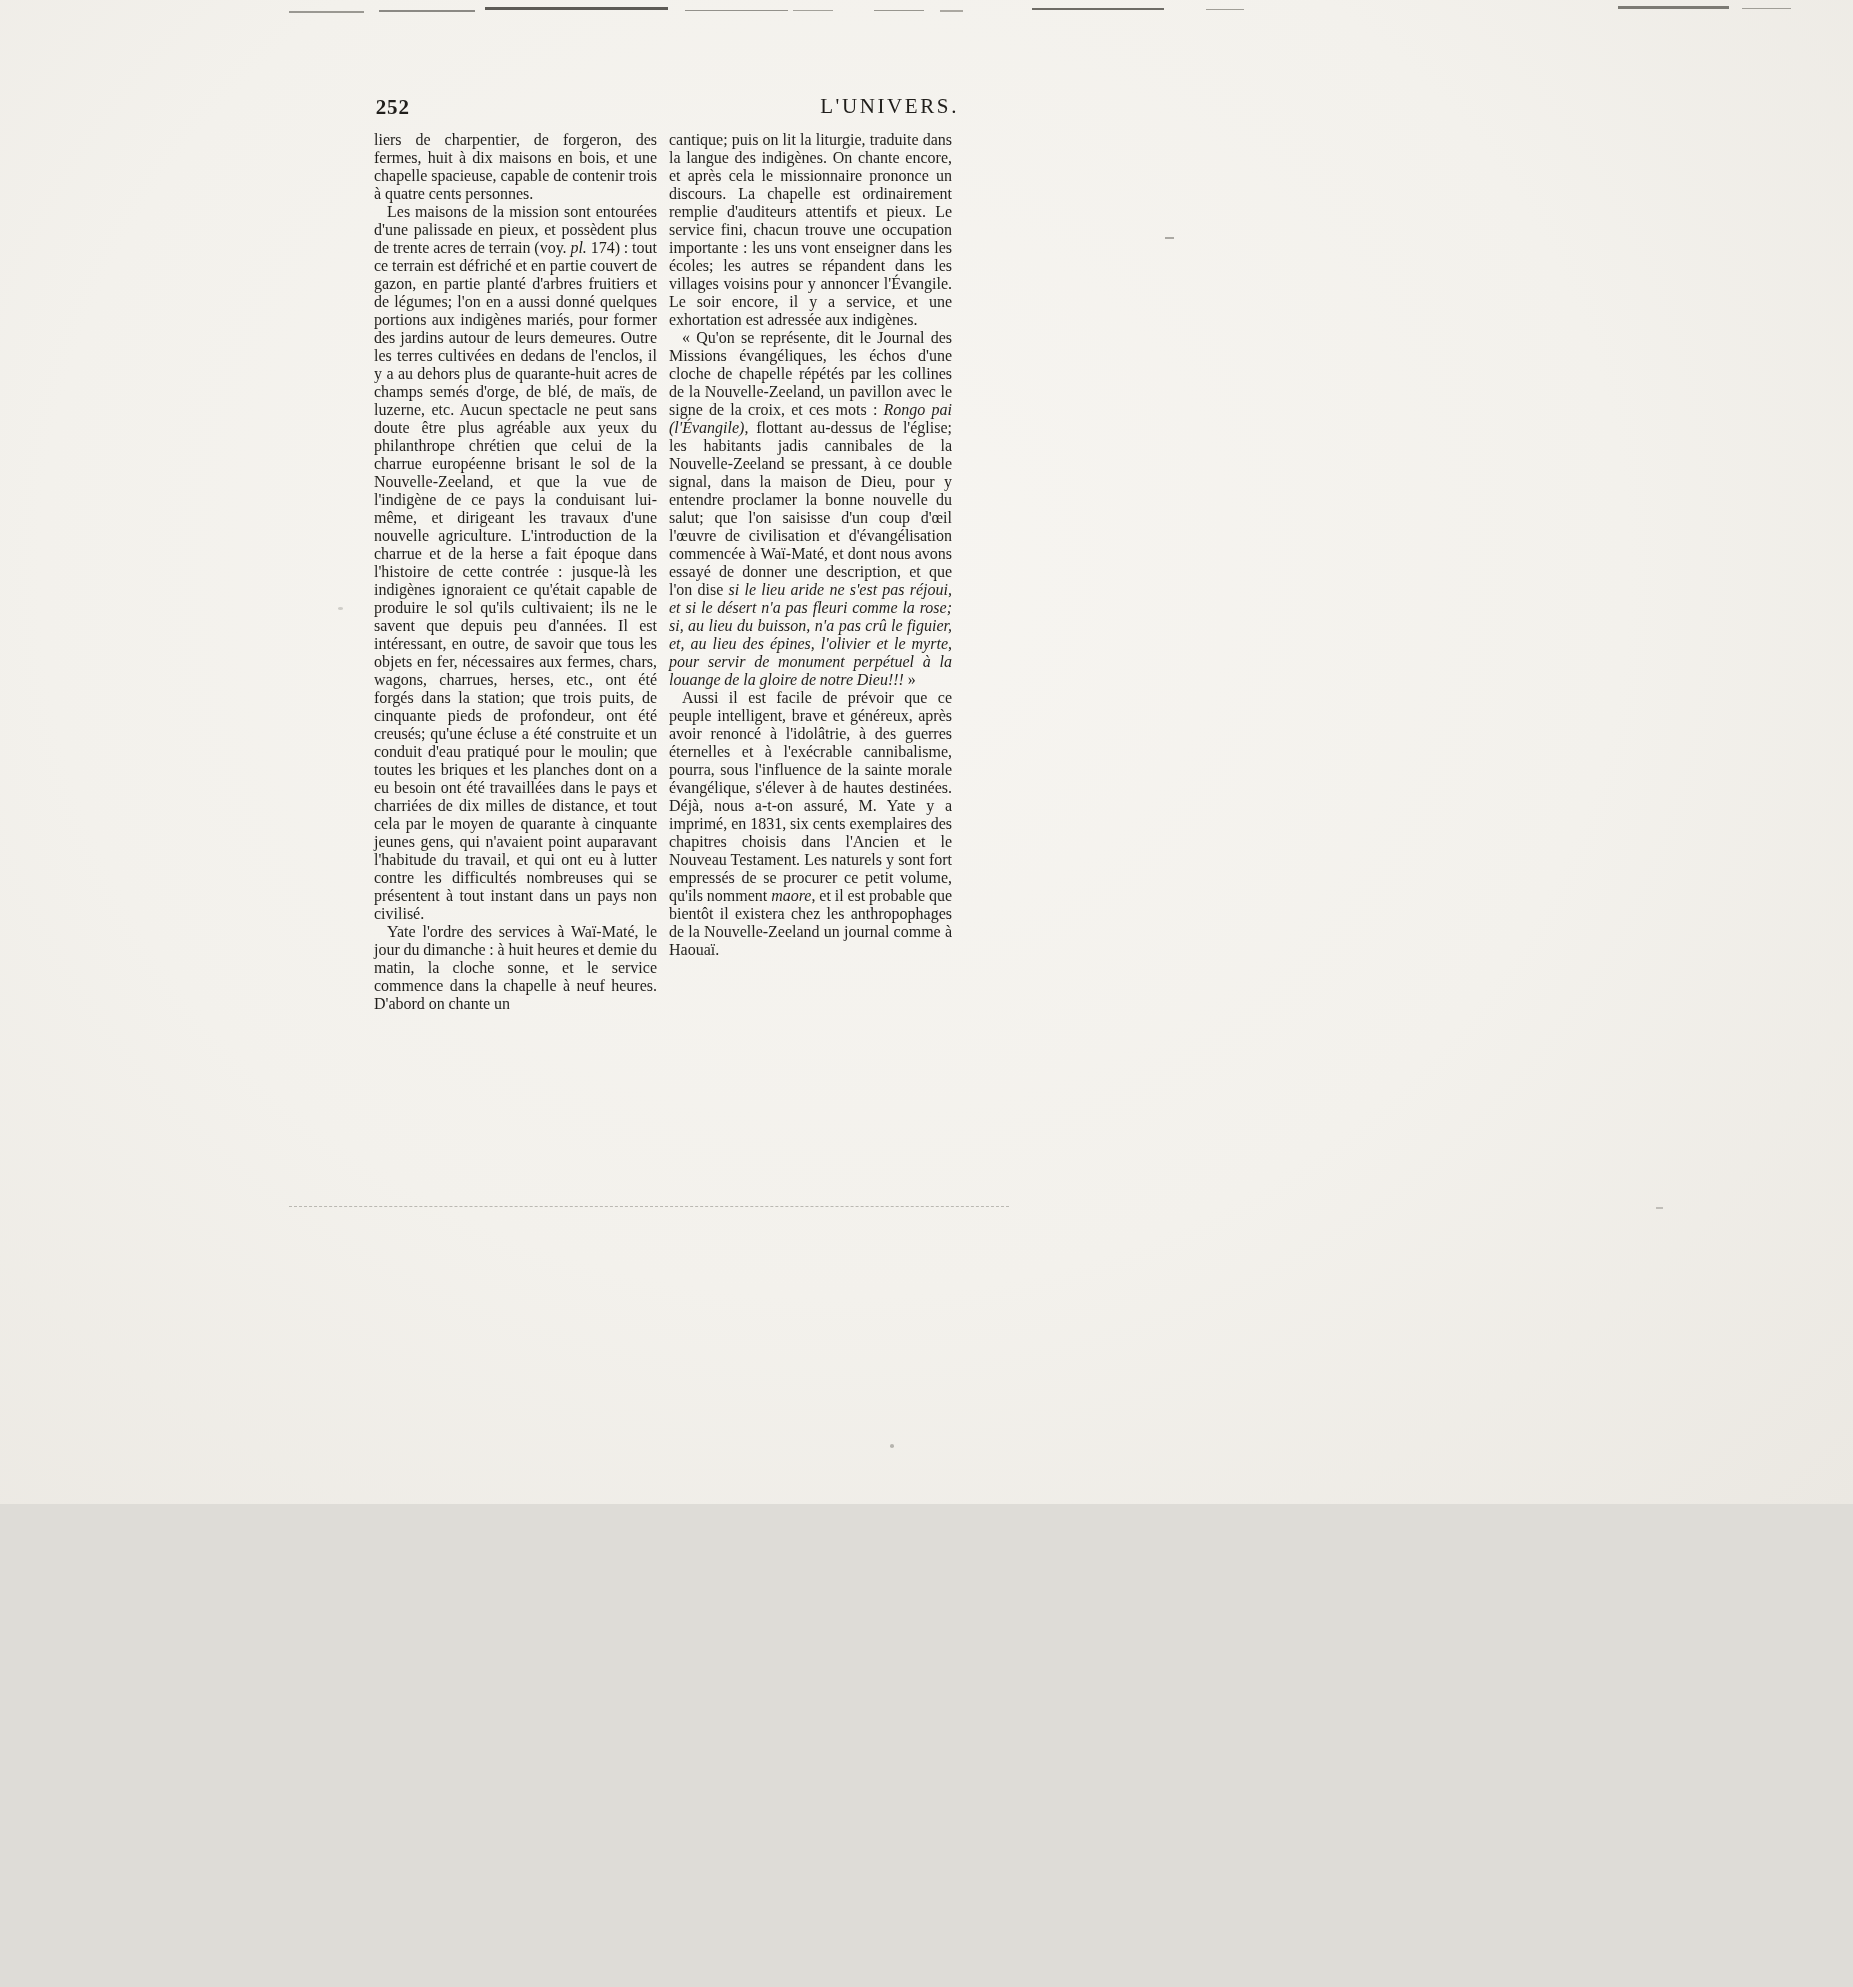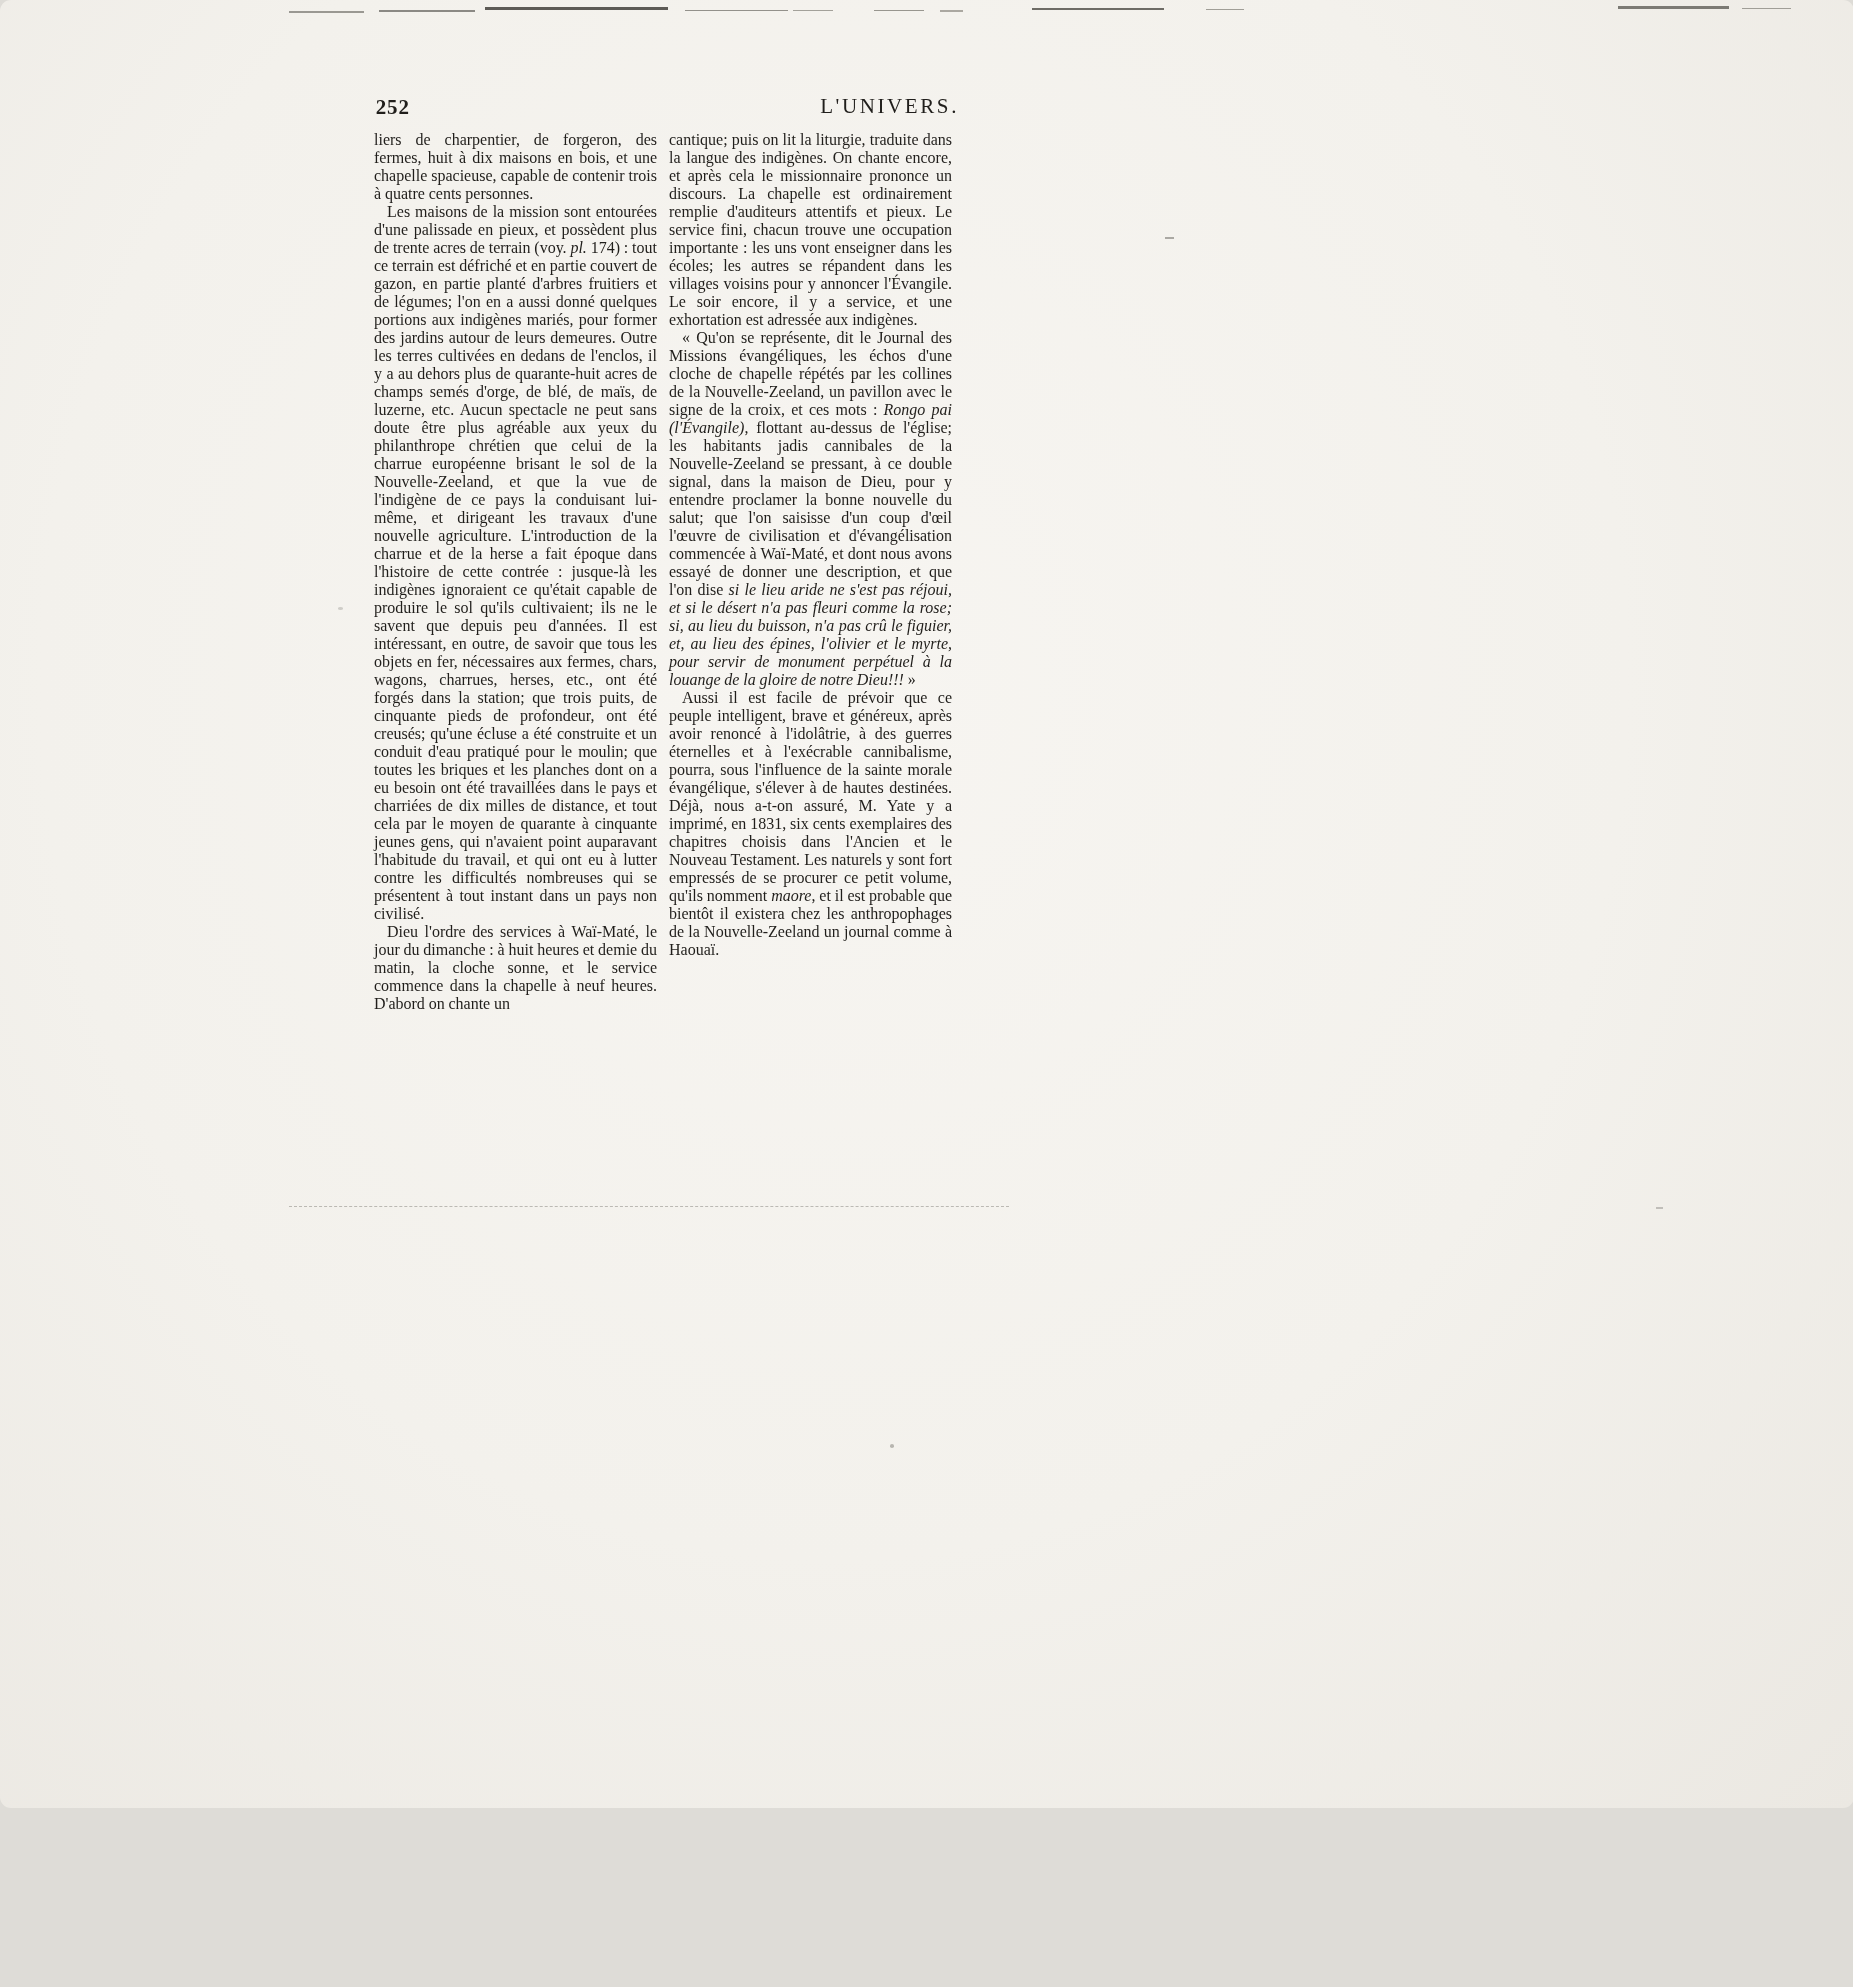--- a/index.html
+++ b/index.html
@@ -8,26 +8,25 @@
   }
   body {
     width: 1854px;
     height: 1988px;
     background: #dedcd7;
     font-family: "Liberation Serif", "DejaVu Serif", serif;
   }
   .page {
     position: relative;
     width: 1854px;
-    height: 1808px;
+    height: 1504px;
     overflow: hidden;
     background: radial-gradient(ellipse at 45% 38%,
       var(--paper, #f7f5f1) 0%, #f3f1ec 55%, #ebe8e2 100%);
     color: var(--ink, #201e1b);
-    border-radius: 11px;
   }
   
   .running-head {
     position: absolute;
     left: 374px;
     top: 94px;
     width: 591px;
     height: 26px;
   }
   .page-num {
@@ -122,21 +121,21 @@
 
   <header class="running-head">
     <span class="page-num">252</span>
     <span class="running-title">L'UNIVERS.</span>
   </header>
 
   <main class="text-block">
     <div class="column">
         <p class="para"><span>liers de charpentier, de forgeron, des fermes, huit à dix maisons en bois, et une chapelle spacieuse, capable de contenir trois à quatre cents personnes.</span></p>
         <p class="para indent"><span>Les maisons de la mission sont entourées d'une palissade en pieux, et possèdent plus de trente acres de terrain (voy. </span><span class="it">pl.</span><span> 174) : tout ce terrain est défriché et en partie couvert de gazon, en partie planté d'arbres fruitiers et de légumes; l'on en a aussi donné quelques portions aux indigènes mariés, pour former des jardins autour de leurs demeures. Outre les terres cultivées en dedans de l'enclos, il y a au dehors plus de quarante-huit acres de champs semés d'orge, de blé, de maïs, de luzerne, etc. Aucun spectacle ne peut sans doute être plus agréable aux yeux du philanthrope chrétien que celui de la charrue européenne brisant le sol de la Nouvelle-Zeeland, et que la vue de l'indigène de ce pays la conduisant lui-même, et dirigeant les travaux d'une nouvelle agriculture. L'introduction de la charrue et de la herse a fait époque dans l'histoire de cette contrée : jusque-là les indigènes ignoraient ce qu'était capable de produire le sol qu'ils cultivaient; ils ne le savent que depuis peu d'années. Il est intéressant, en outre, de savoir que tous les objets en fer, nécessaires aux fermes, chars, wagons, charrues, herses, etc., ont été forgés dans la station; que trois puits, de cinquante pieds de profondeur, ont été creusés; qu'une écluse a été construite et un conduit d'eau pratiqué pour le moulin; que toutes les briques et les planches dont on a eu besoin ont été travaillées dans le pays et charriées de dix milles de distance, et tout cela par le moyen de quarante à cinquante jeunes gens, qui n'avaient point auparavant l'habitude du travail, et qui ont eu à lutter contre les difficultés nombreuses qui se présentent à tout instant dans un pays non civilisé.</span></p>
-        <p class="para indent"><span>Dieu l'ordre des services à Waï-Maté, le jour du dimanche : à huit heures et demie du matin, la cloche sonne, et le service commence dans la chapelle à neuf heures. D'abord on chante un</span></p>
+        <p class="para indent"><span>Yate l'ordre des services à Waï-Maté, le jour du dimanche : à huit heures et demie du matin, la cloche sonne, et le service commence dans la chapelle à neuf heures. D'abord on chante un</span></p>
       </div>
     <div class="column">
         <p class="para"><span>cantique; puis on lit la liturgie, traduite dans la langue des indigènes. On chante encore, et après cela le missionnaire prononce un discours. La chapelle est ordinairement remplie d'auditeurs attentifs et pieux. Le service fini, chacun trouve une occupation importante : les uns vont enseigner dans les écoles; les autres se répandent dans les villages voisins pour y annoncer l'Évangile. Le soir encore, il y a service, et une exhortation est adressée aux indigènes.</span></p>
         <p class="para indent"><span>« Qu'on se représente, dit le Journal des Missions évangéliques, les échos d'une cloche de chapelle répétés par les collines de la Nouvelle-Zeeland, un pavillon avec le signe de la croix, et ces mots : </span><span class="it">Rongo pai (l'Évangile)</span><span>, flottant au-dessus de l'église; les habitants jadis cannibales de la Nouvelle-Zeeland se pressant, à ce double signal, dans la maison de Dieu, pour y entendre proclamer la bonne nouvelle du salut; que l'on saisisse d'un coup d'œil l'œuvre de civilisation et d'évangélisation commencée à Waï-Maté, et dont nous avons essayé de donner une description, et que l'on dise </span><span class="it">si le lieu aride ne s'est pas réjoui, et si le désert n'a pas fleuri comme la rose; si, au lieu du buisson, n'a pas crû le figuier, et, au lieu des épines, l'olivier et le myrte, pour servir de monument perpétuel à la louange de la gloire de notre Dieu!!!</span><span> »</span></p>
         <p class="para indent"><span>Aussi il est facile de prévoir que ce peuple intelligent, brave et généreux, après avoir renoncé à l'idolâtrie, à des guerres éternelles et à l'exécrable cannibalisme, pourra, sous l'influence de la sainte morale évangélique, s'élever à de hautes destinées. Déjà, nous a-t-on assuré, M. Yate y a imprimé, en 1831, six cents exemplaires des chapitres choisis dans l'Ancien et le Nouveau Testament. Les naturels y sont fort empressés de se procurer ce petit volume, qu'ils nomment </span><span class="it">maore</span><span>, et il est probable que bientôt il existera chez les anthropophages de la Nouvelle-Zeeland un journal comme à Haouaï.</span></p>
       </div>
   </main>
 
   <div class="artifact dotted-line"></div>
   <div class="artifact speck1"></div>

